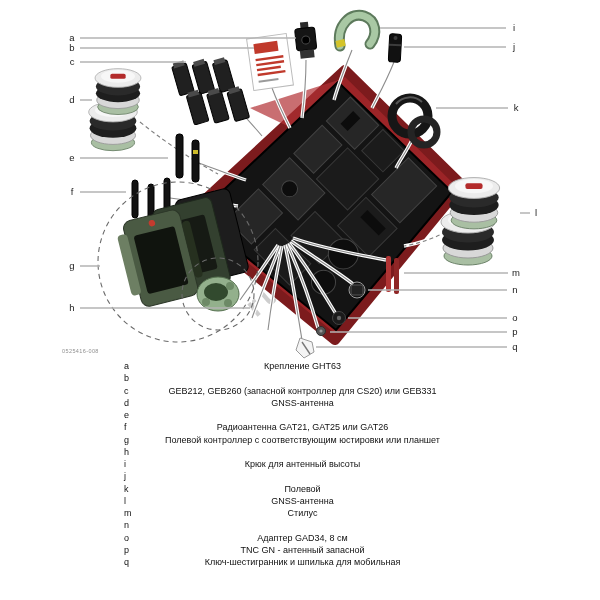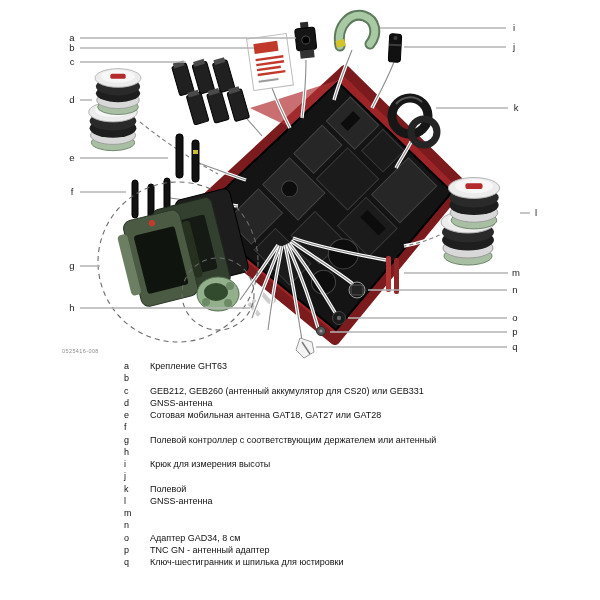--- a/index.html
+++ b/index.html
@@ -14,21 +14,21 @@
   .lineInk{stroke:#8c8c8c;stroke-width:1.1;fill:none;}
   .lineInkDash{stroke:#7f7f7f;stroke-width:1.1;fill:none;stroke-dasharray:4 3;}
   .slot{fill:#262626;stroke:#414141;stroke-width:1;}
   .slot2{fill:#1b1b1b;stroke:#383838;stroke-width:1;}
   .figure-id{position:absolute;left:62px;top:348px;font-size:5.5px;color:#8f8f8f;
              letter-spacing:.4px;}
   .legend{position:absolute;left:124px;top:360px;width:340px;font-size:9px;
           line-height:12.25px;color:#101010;}
   .legend-row{display:flex;}
   .legend-key{width:26px;flex:none;}
-  .legend-text{width:305px;}
+  .legend-text{width:305px;text-align:center;}
 </style>
 </head>
 <body>
 
 <div class="page">
 
   <svg class="diagram-svg" width="600" height="360" viewBox="0 0 600 360">
     <defs>
       <g id="ant">
         <ellipse cx="0" cy="34" rx="24" ry="9" fill="#a9bfa3" stroke="#6b8268" stroke-width="1"></ellipse>
@@ -297,82 +297,83 @@
         <span class="legend-key">a</span>
         <span class="legend-text">Крепление GHT63</span>
       </div>
 
       <div class="legend-row">
         <span class="legend-key">b</span>
       </div>
 
       <div class="legend-row">
         <span class="legend-key">c</span>
-        <span class="legend-text">GEB212, GEB260 (антенный аккумулятор для CS20) или GEB331</span>
+        <span class="legend-text">GEB212, GEB260 (запасной контроллер для CS20) или GEB331</span>
       </div>
 
       <div class="legend-row">
         <span class="legend-key">d</span>
         <span class="legend-text">GNSS-антенна</span>
       </div>
 
       <div class="legend-row">
         <span class="legend-key">e</span>
-        <span class="legend-text">Сотовая мобильная антенна GAT18, GAT27 или GAT28</span>
       </div>
 
       <div class="legend-row">
         <span class="legend-key">f</span>
+        <span class="legend-text">Радиоантенна GAT21, GAT25 или GAT26</span>
       </div>
 
       <div class="legend-row">
         <span class="legend-key">g</span>
-        <span class="legend-text">Полевой контроллер с соответствующим держателем или антенный</span>
+        <span class="legend-text">Полевой контроллер с соответствующим юстировки или планшет</span>
       </div>
 
       <div class="legend-row">
         <span class="legend-key">h</span>
       </div>
 
       <div class="legend-row">
         <span class="legend-key">i</span>
-        <span class="legend-text">Крюк для измерения высоты</span>
+        <span class="legend-text">Крюк для антенный высоты</span>
       </div>
 
       <div class="legend-row">
         <span class="legend-key">j</span>
       </div>
 
       <div class="legend-row">
         <span class="legend-key">k</span>
         <span class="legend-text">Полевой</span>
       </div>
 
       <div class="legend-row">
         <span class="legend-key">l</span>
         <span class="legend-text">GNSS-антенна</span>
       </div>
 
       <div class="legend-row">
         <span class="legend-key">m</span>
+        <span class="legend-text">Стилус</span>
       </div>
 
       <div class="legend-row">
         <span class="legend-key">n</span>
       </div>
 
       <div class="legend-row">
         <span class="legend-key">o</span>
         <span class="legend-text">Адаптер GAD34, 8 см</span>
       </div>
 
       <div class="legend-row">
         <span class="legend-key">p</span>
-        <span class="legend-text">TNC GN - антенный адаптер</span>
+        <span class="legend-text">TNC GN - антенный запасной</span>
       </div>
 
       <div class="legend-row">
         <span class="legend-key">q</span>
-        <span class="legend-text">Ключ-шестигранник и шпилька для юстировки</span>
+        <span class="legend-text">Ключ-шестигранник и шпилька для мобильная</span>
       </div>
     </div>
 
 </div>
 
 </body></html>

